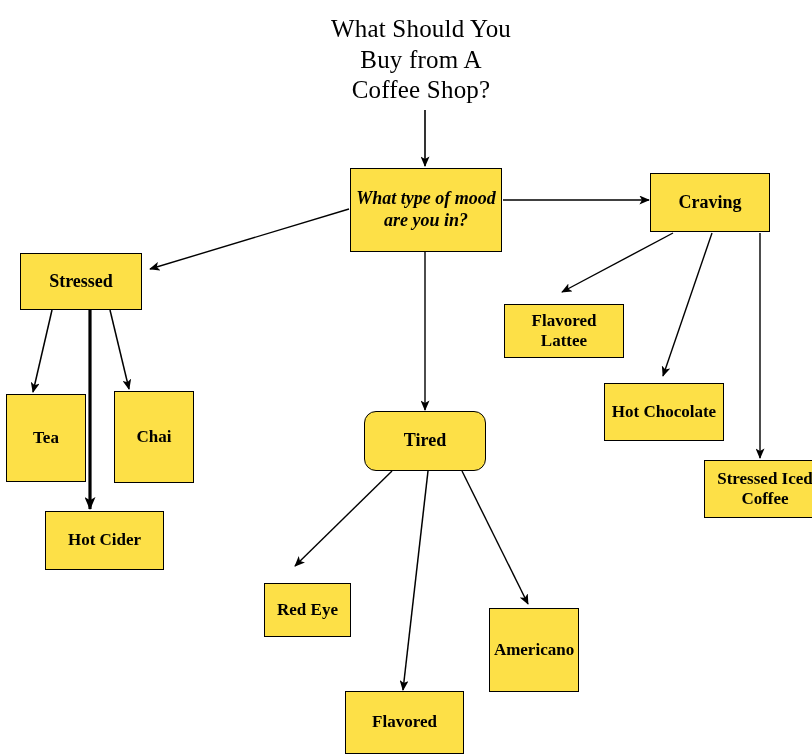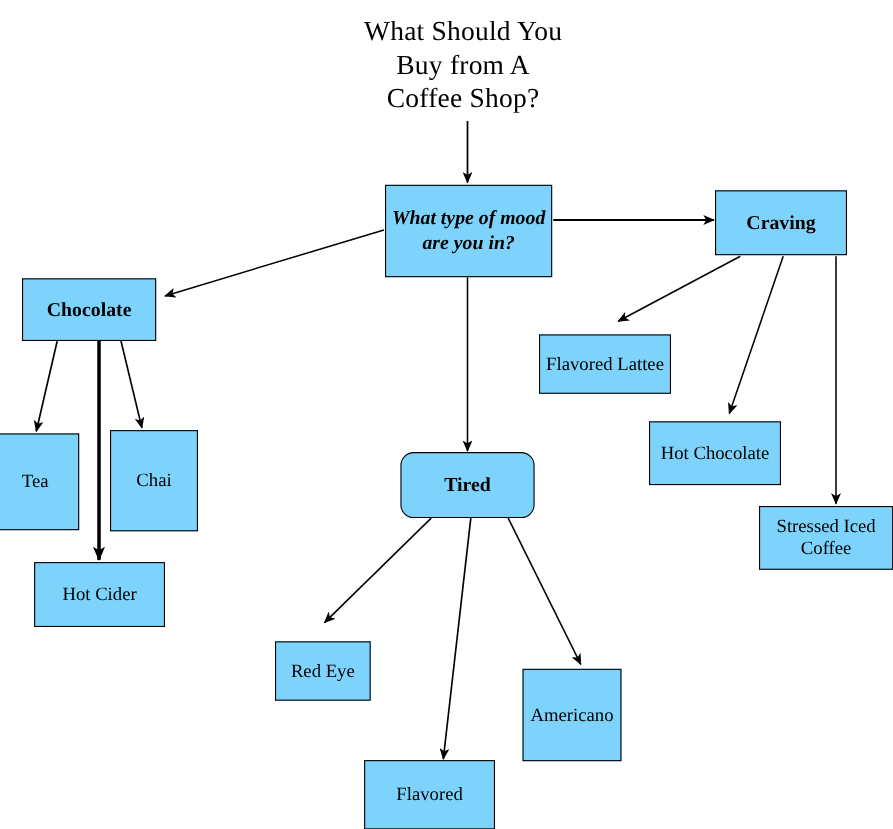--- a/index.html
+++ b/index.html
@@ -32,40 +32,41 @@
     text-align: center;
     font-size: 25px;
     font-weight: normal;
     line-height: 1.22;
     letter-spacing: 0.2px;
   }
   .node {
     position: absolute;
     box-sizing: border-box;
     border: 1px solid #000000;
-    background: #7dd3fc;
+    background: #fde047;
     display: flex;
     align-items: center;
     justify-content: center;
     text-align: center;
     font-size: 17px;
     line-height: 1.2;
     padding: 2px 4px;
   }
   .node.decision {
     font-weight: bold;
     font-style: italic;
     font-size: 18px;
   }
   .node.branch {
     font-weight: bold;
     font-size: 18px;
   }
   .node.leaf {
-    font-weight: normal;
+    font-weight: bold;
+    margin-left: 14px;
   }
 </style>
 </head>
 <body>
 
 <div id="canvas">
 
   <div class="title">
     <div>What Should You</div>
     <div>Buy from A</div>
@@ -110,21 +111,21 @@
   </svg>
 
   <div class="node decision" style="left:350px; top:168px; width:152px; height:84px;">
     <div>
       <div>What type of mood</div>
       <div>are you in?</div>
     </div>
   </div>
 
   <div class="node branch" style="left:20px; top:253px; width:122px; height:57px;">
-    <span>Chocolate</span>
+    <span>Stressed</span>
   </div>
 
   <div class="node branch" style="left:650px; top:173px; width:120px; height:59px;">
     <span>Craving</span>
   </div>
 
   <div class="node branch" style="left:364px; top:411px; width:122px; height:60px;border-radius:12px;">
     <span>Tired</span>
   </div>
 

